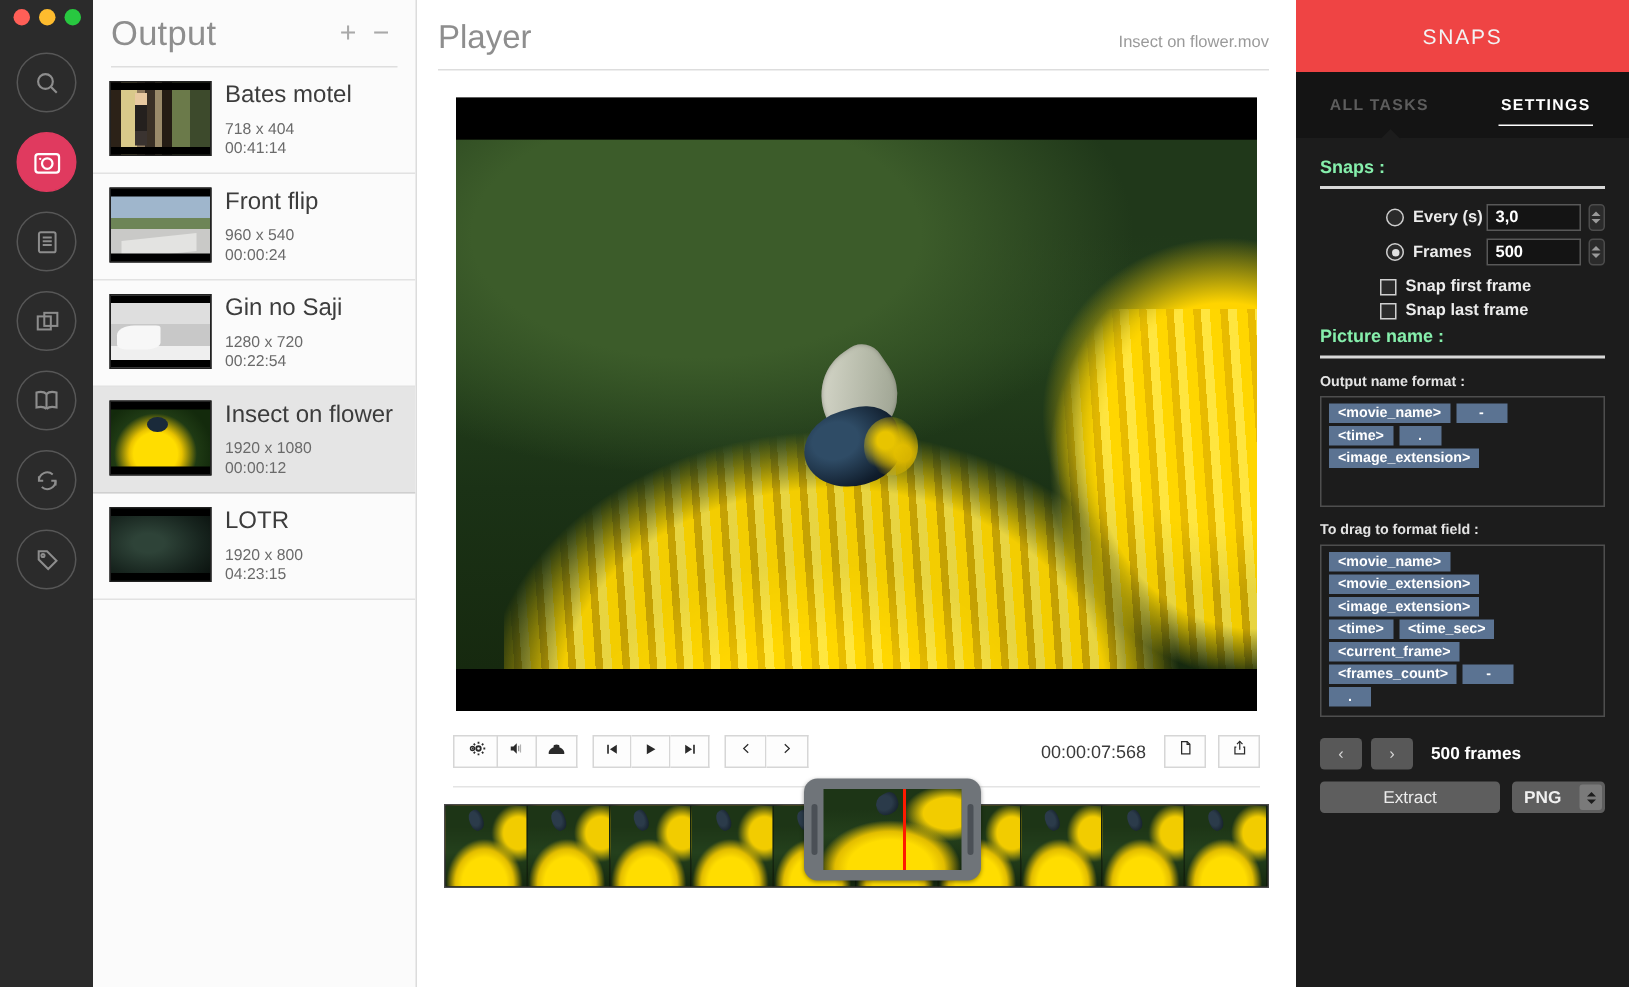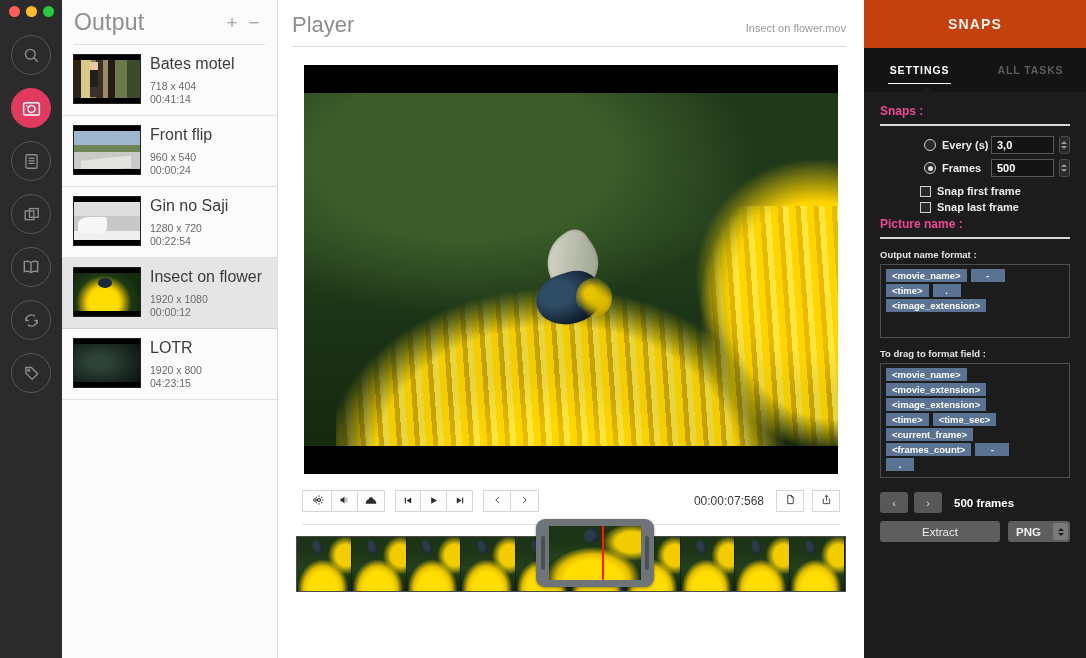--- a/index.html
+++ b/index.html
@@ -285,22 +285,22 @@
   
   .snaps {
     width: 222px; flex: 0 0 222px; height: 658px;
     background: #1c1c1c;
     color: #e8e8e8;
     display: flex; flex-direction: column;
     font-size: 11px;
   }
   .snaps-title {
     height: 48px; display: flex; align-items: center; justify-content: center;
-    font-size: 14px; letter-spacing: 1.2px; color: #f2f2f2; font-weight: 700;
-    background: #c2410c;
+    font-size: 14px; letter-spacing: 1.2px; color: #f2f2f2; font-weight: 400;
+    background: #ef4444;
   }
   .snaps-tabs {
     height: 44px; display: flex; background: #141414;
     position: relative;
   }
   .snaps-tab {
     flex: 1; display: flex; align-items: center; justify-content: center;
     font-size: 10.5px; font-weight: 700; letter-spacing: .9px;
     color: #5d5d5d; position: relative;
   }
@@ -310,21 +310,21 @@
     height: 1.5px; background: #ffffff;
   }
   .tab-arrow {
     position: absolute; bottom: -1px; left: 56px;
     width: 0; height: 0;
     border-left: 7px solid transparent;
     border-right: 7px solid transparent;
     border-bottom: 7px solid #1c1c1c;
   }
   .snaps-body { flex: 1; padding: 12px 16px 0 16px; overflow: hidden; }
-  .sec-title { font-size: 12px; font-weight: 700; color: #ec4899; }
+  .sec-title { font-size: 12px; font-weight: 700; color: #86efac; }
   .sec-rule { height: 2px; background: #d8d8d8; margin: 6px 0 10px 0; }
 
   .radio-row { display: flex; align-items: center; margin-bottom: 5px; padding-left: 44px; }
   .radio {
     width: 12px; height: 12px; border-radius: 50%;
     border: 1.5px solid #cfcfcf; background: #2a2a2a;
     display: flex; align-items: center; justify-content: center;
     flex: 0 0 12px; margin-right: 6px;
   }
   .radio.on::after { content:""; width: 5px; height: 5px; border-radius: 50%; background: #e0e0e0; }
@@ -697,22 +697,22 @@
         </div>
         <span class="grip r"></span>
       </div>
     </div>
   </div>
 
   <div class="snaps">
     <div class="snaps-title">SNAPS</div>
 
     <div class="snaps-tabs">
+      <div class="snaps-tab">ALL TASKS</div>
       <div class="snaps-tab active">SETTINGS</div>
-      <div class="snaps-tab">ALL TASKS</div>
       <span class="tab-arrow"></span>
     </div>
 
     <div class="snaps-body">
 
       <div class="sec-title">Snaps :</div>
       <div class="sec-rule"></div>
 
       <div class="radio-row">
         <span class="radio"></span>

